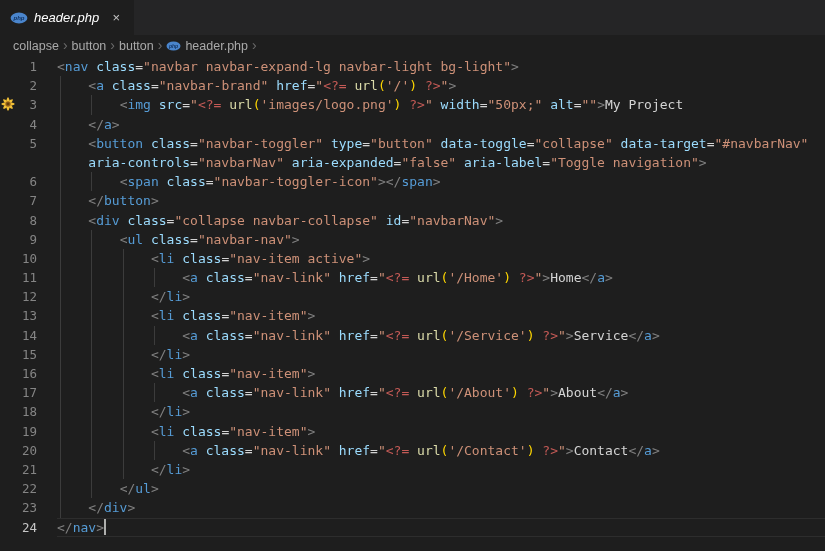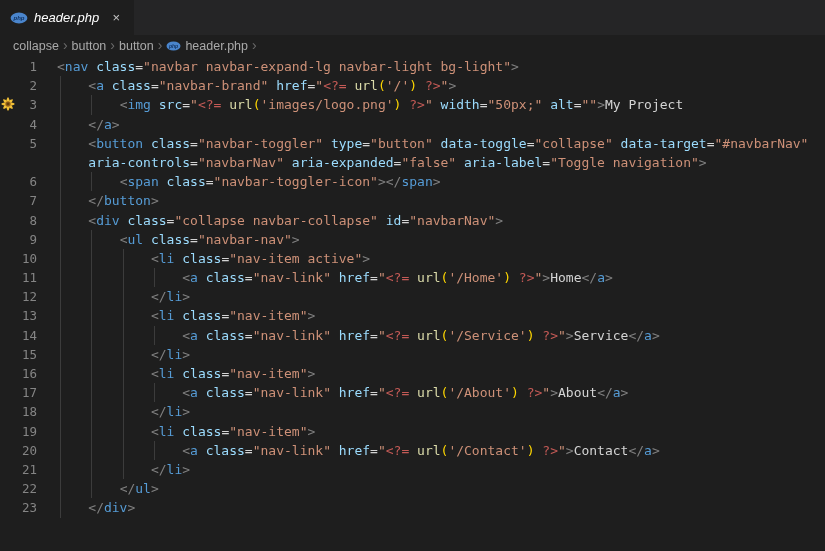--- a/index.html
+++ b/index.html
@@ -116,14 +116,15 @@
       <div class="code-row"><div class="glyph"></div><div class="line-num">14</div><div class="gutter-gap"></div><div class="line-code"><span class="indent-guide" style="left: calc(0ch + 3px);"></span><span class="indent-guide" style="left: calc(4ch + 3px);"></span><span class="indent-guide" style="left: calc(8ch + 3px);"></span><span class="indent-guide" style="left: calc(12ch + 3px);"></span><span style="color: rgb(212, 212, 212);">                </span><span style="color: rgb(128, 128, 128);">&lt;</span><span style="color: rgb(86, 156, 214);">a</span><span style="color: rgb(212, 212, 212);"> </span><span style="color: rgb(156, 220, 254);">class</span><span style="color: rgb(212, 212, 212);">=</span><span style="color: rgb(206, 145, 120);">"nav-link"</span><span style="color: rgb(212, 212, 212);"> </span><span style="color: rgb(156, 220, 254);">href</span><span style="color: rgb(212, 212, 212);">=</span><span style="color: rgb(206, 145, 120);">"</span><span style="color: rgb(196, 90, 86);">&lt;?=</span><span style="color: rgb(212, 212, 212);"> </span><span style="color: rgb(220, 220, 170);">url</span><span style="color: rgb(255, 215, 0);">(</span><span style="color: rgb(206, 145, 120);">'/Service'</span><span style="color: rgb(255, 215, 0);">)</span><span style="color: rgb(212, 212, 212);"> </span><span style="color: rgb(196, 90, 86);">?&gt;</span><span style="color: rgb(206, 145, 120);">"</span><span style="color: rgb(128, 128, 128);">&gt;</span><span style="color: rgb(212, 212, 212);">Service</span><span style="color: rgb(128, 128, 128);">&lt;/</span><span style="color: rgb(86, 156, 214);">a</span><span style="color: rgb(128, 128, 128);">&gt;</span></div></div>
       <div class="code-row"><div class="glyph"></div><div class="line-num">15</div><div class="gutter-gap"></div><div class="line-code"><span class="indent-guide" style="left: calc(0ch + 3px);"></span><span class="indent-guide" style="left: calc(4ch + 3px);"></span><span class="indent-guide" style="left: calc(8ch + 3px);"></span><span style="color: rgb(212, 212, 212);">            </span><span style="color: rgb(128, 128, 128);">&lt;/</span><span style="color: rgb(86, 156, 214);">li</span><span style="color: rgb(128, 128, 128);">&gt;</span></div></div>
       <div class="code-row"><div class="glyph"></div><div class="line-num">16</div><div class="gutter-gap"></div><div class="line-code"><span class="indent-guide" style="left: calc(0ch + 3px);"></span><span class="indent-guide" style="left: calc(4ch + 3px);"></span><span class="indent-guide" style="left: calc(8ch + 3px);"></span><span style="color: rgb(212, 212, 212);">            </span><span style="color: rgb(128, 128, 128);">&lt;</span><span style="color: rgb(86, 156, 214);">li</span><span style="color: rgb(212, 212, 212);"> </span><span style="color: rgb(156, 220, 254);">class</span><span style="color: rgb(212, 212, 212);">=</span><span style="color: rgb(206, 145, 120);">"nav-item"</span><span style="color: rgb(128, 128, 128);">&gt;</span></div></div>
       <div class="code-row"><div class="glyph"></div><div class="line-num">17</div><div class="gutter-gap"></div><div class="line-code"><span class="indent-guide" style="left: calc(0ch + 3px);"></span><span class="indent-guide" style="left: calc(4ch + 3px);"></span><span class="indent-guide" style="left: calc(8ch + 3px);"></span><span class="indent-guide" style="left: calc(12ch + 3px);"></span><span style="color: rgb(212, 212, 212);">                </span><span style="color: rgb(128, 128, 128);">&lt;</span><span style="color: rgb(86, 156, 214);">a</span><span style="color: rgb(212, 212, 212);"> </span><span style="color: rgb(156, 220, 254);">class</span><span style="color: rgb(212, 212, 212);">=</span><span style="color: rgb(206, 145, 120);">"nav-link"</span><span style="color: rgb(212, 212, 212);"> </span><span style="color: rgb(156, 220, 254);">href</span><span style="color: rgb(212, 212, 212);">=</span><span style="color: rgb(206, 145, 120);">"</span><span style="color: rgb(196, 90, 86);">&lt;?=</span><span style="color: rgb(212, 212, 212);"> </span><span style="color: rgb(220, 220, 170);">url</span><span style="color: rgb(255, 215, 0);">(</span><span style="color: rgb(206, 145, 120);">'/About'</span><span style="color: rgb(255, 215, 0);">)</span><span style="color: rgb(212, 212, 212);"> </span><span style="color: rgb(196, 90, 86);">?&gt;</span><span style="color: rgb(206, 145, 120);">"</span><span style="color: rgb(128, 128, 128);">&gt;</span><span style="color: rgb(212, 212, 212);">About</span><span style="color: rgb(128, 128, 128);">&lt;/</span><span style="color: rgb(86, 156, 214);">a</span><span style="color: rgb(128, 128, 128);">&gt;</span></div></div>
       <div class="code-row"><div class="glyph"></div><div class="line-num">18</div><div class="gutter-gap"></div><div class="line-code"><span class="indent-guide" style="left: calc(0ch + 3px);"></span><span class="indent-guide" style="left: calc(4ch + 3px);"></span><span class="indent-guide" style="left: calc(8ch + 3px);"></span><span style="color: rgb(212, 212, 212);">            </span><span style="color: rgb(128, 128, 128);">&lt;/</span><span style="color: rgb(86, 156, 214);">li</span><span style="color: rgb(128, 128, 128);">&gt;</span></div></div>
       <div class="code-row"><div class="glyph"></div><div class="line-num">19</div><div class="gutter-gap"></div><div class="line-code"><span class="indent-guide" style="left: calc(0ch + 3px);"></span><span class="indent-guide" style="left: calc(4ch + 3px);"></span><span class="indent-guide" style="left: calc(8ch + 3px);"></span><span style="color: rgb(212, 212, 212);">            </span><span style="color: rgb(128, 128, 128);">&lt;</span><span style="color: rgb(86, 156, 214);">li</span><span style="color: rgb(212, 212, 212);"> </span><span style="color: rgb(156, 220, 254);">class</span><span style="color: rgb(212, 212, 212);">=</span><span style="color: rgb(206, 145, 120);">"nav-item"</span><span style="color: rgb(128, 128, 128);">&gt;</span></div></div>
       <div class="code-row"><div class="glyph"></div><div class="line-num">20</div><div class="gutter-gap"></div><div class="line-code"><span class="indent-guide" style="left: calc(0ch + 3px);"></span><span class="indent-guide" style="left: calc(4ch + 3px);"></span><span class="indent-guide" style="left: calc(8ch + 3px);"></span><span class="indent-guide" style="left: calc(12ch + 3px);"></span><span style="color: rgb(212, 212, 212);">                </span><span style="color: rgb(128, 128, 128);">&lt;</span><span style="color: rgb(86, 156, 214);">a</span><span style="color: rgb(212, 212, 212);"> </span><span style="color: rgb(156, 220, 254);">class</span><span style="color: rgb(212, 212, 212);">=</span><span style="color: rgb(206, 145, 120);">"nav-link"</span><span style="color: rgb(212, 212, 212);"> </span><span style="color: rgb(156, 220, 254);">href</span><span style="color: rgb(212, 212, 212);">=</span><span style="color: rgb(206, 145, 120);">"</span><span style="color: rgb(196, 90, 86);">&lt;?=</span><span style="color: rgb(212, 212, 212);"> </span><span style="color: rgb(220, 220, 170);">url</span><span style="color: rgb(255, 215, 0);">(</span><span style="color: rgb(206, 145, 120);">'/Contact'</span><span style="color: rgb(255, 215, 0);">)</span><span style="color: rgb(212, 212, 212);"> </span><span style="color: rgb(196, 90, 86);">?&gt;</span><span style="color: rgb(206, 145, 120);">"</span><span style="color: rgb(128, 128, 128);">&gt;</span><span style="color: rgb(212, 212, 212);">Contact</span><span style="color: rgb(128, 128, 128);">&lt;/</span><span style="color: rgb(86, 156, 214);">a</span><span style="color: rgb(128, 128, 128);">&gt;</span></div></div>
       <div class="code-row"><div class="glyph"></div><div class="line-num">21</div><div class="gutter-gap"></div><div class="line-code"><span class="indent-guide" style="left: calc(0ch + 3px);"></span><span class="indent-guide" style="left: calc(4ch + 3px);"></span><span class="indent-guide" style="left: calc(8ch + 3px);"></span><span style="color: rgb(212, 212, 212);">            </span><span style="color: rgb(128, 128, 128);">&lt;/</span><span style="color: rgb(86, 156, 214);">li</span><span style="color: rgb(128, 128, 128);">&gt;</span></div></div>
       <div class="code-row"><div class="glyph"></div><div class="line-num">22</div><div class="gutter-gap"></div><div class="line-code"><span class="indent-guide" style="left: calc(0ch + 3px);"></span><span class="indent-guide" style="left: calc(4ch + 3px);"></span><span style="color: rgb(212, 212, 212);">        </span><span style="color: rgb(128, 128, 128);">&lt;/</span><span style="color: rgb(86, 156, 214);">ul</span><span style="color: rgb(128, 128, 128);">&gt;</span></div></div>
       <div class="code-row"><div class="glyph"></div><div class="line-num">23</div><div class="gutter-gap"></div><div class="line-code"><span class="indent-guide" style="left: calc(0ch + 3px);"></span><span style="color: rgb(212, 212, 212);">    </span><span style="color: rgb(128, 128, 128);">&lt;/</span><span style="color: rgb(86, 156, 214);">div</span><span style="color: rgb(128, 128, 128);">&gt;</span></div></div>
+      <div class="code-row current"><div class="glyph"></div><div class="line-num">24</div><div class="gutter-gap"></div><div class="line-code"><span style="color: rgb(128, 128, 128);">&lt;/</span><span style="color: rgb(86, 156, 214);">nav</span><span style="color: rgb(128, 128, 128);">&gt;</span><span class="cursor"></span></div></div>
     </div>
 </div>
 
 </body></html>

